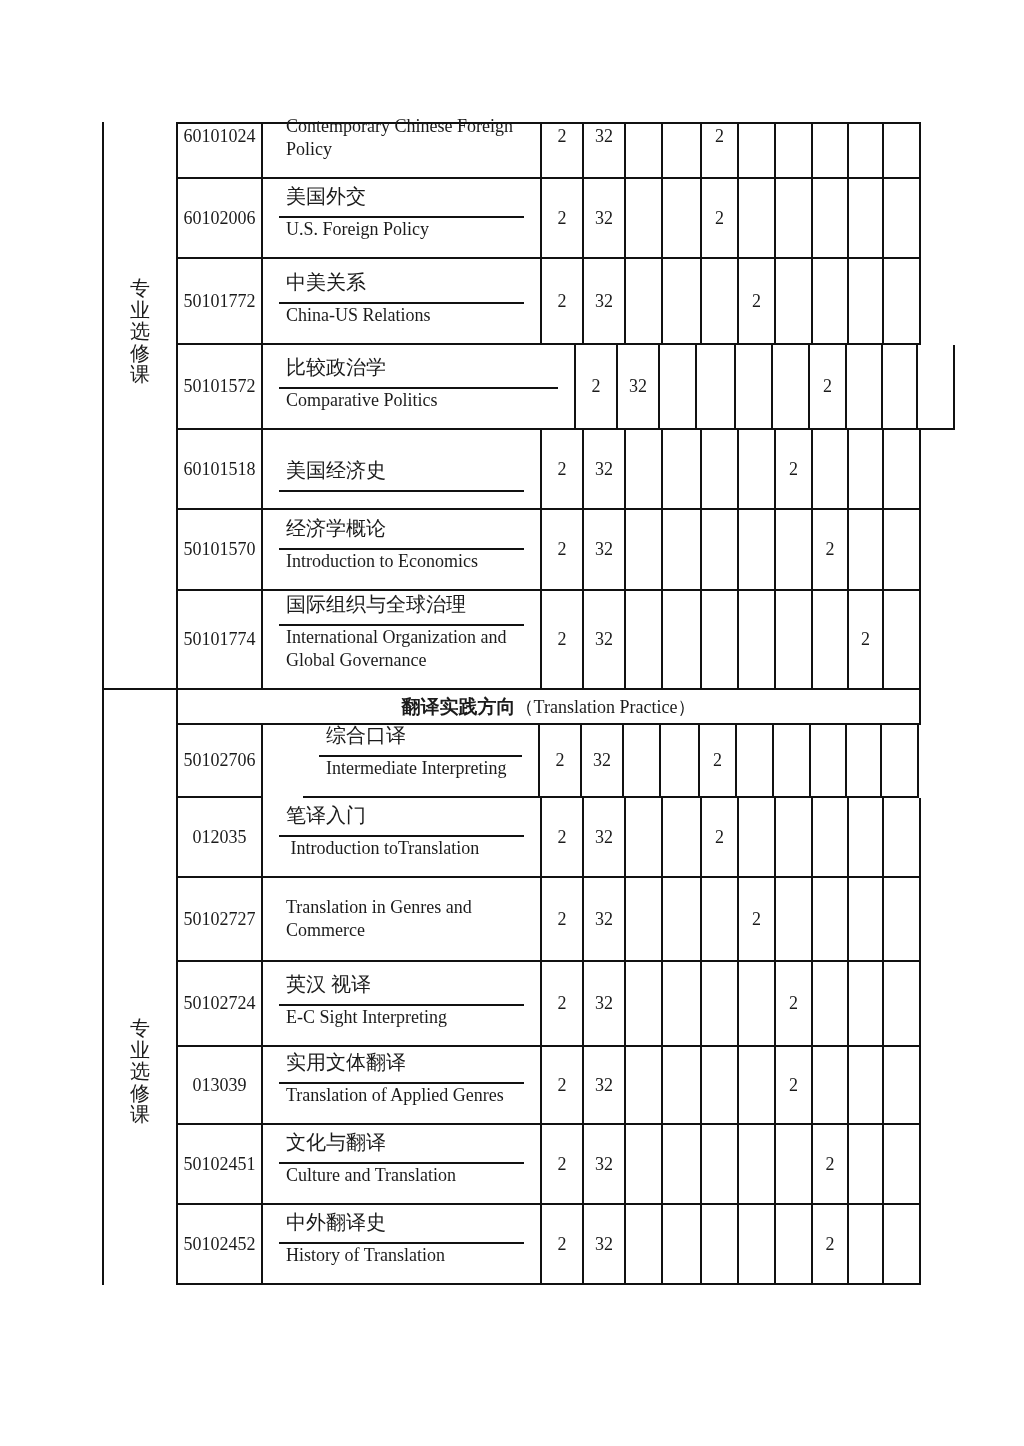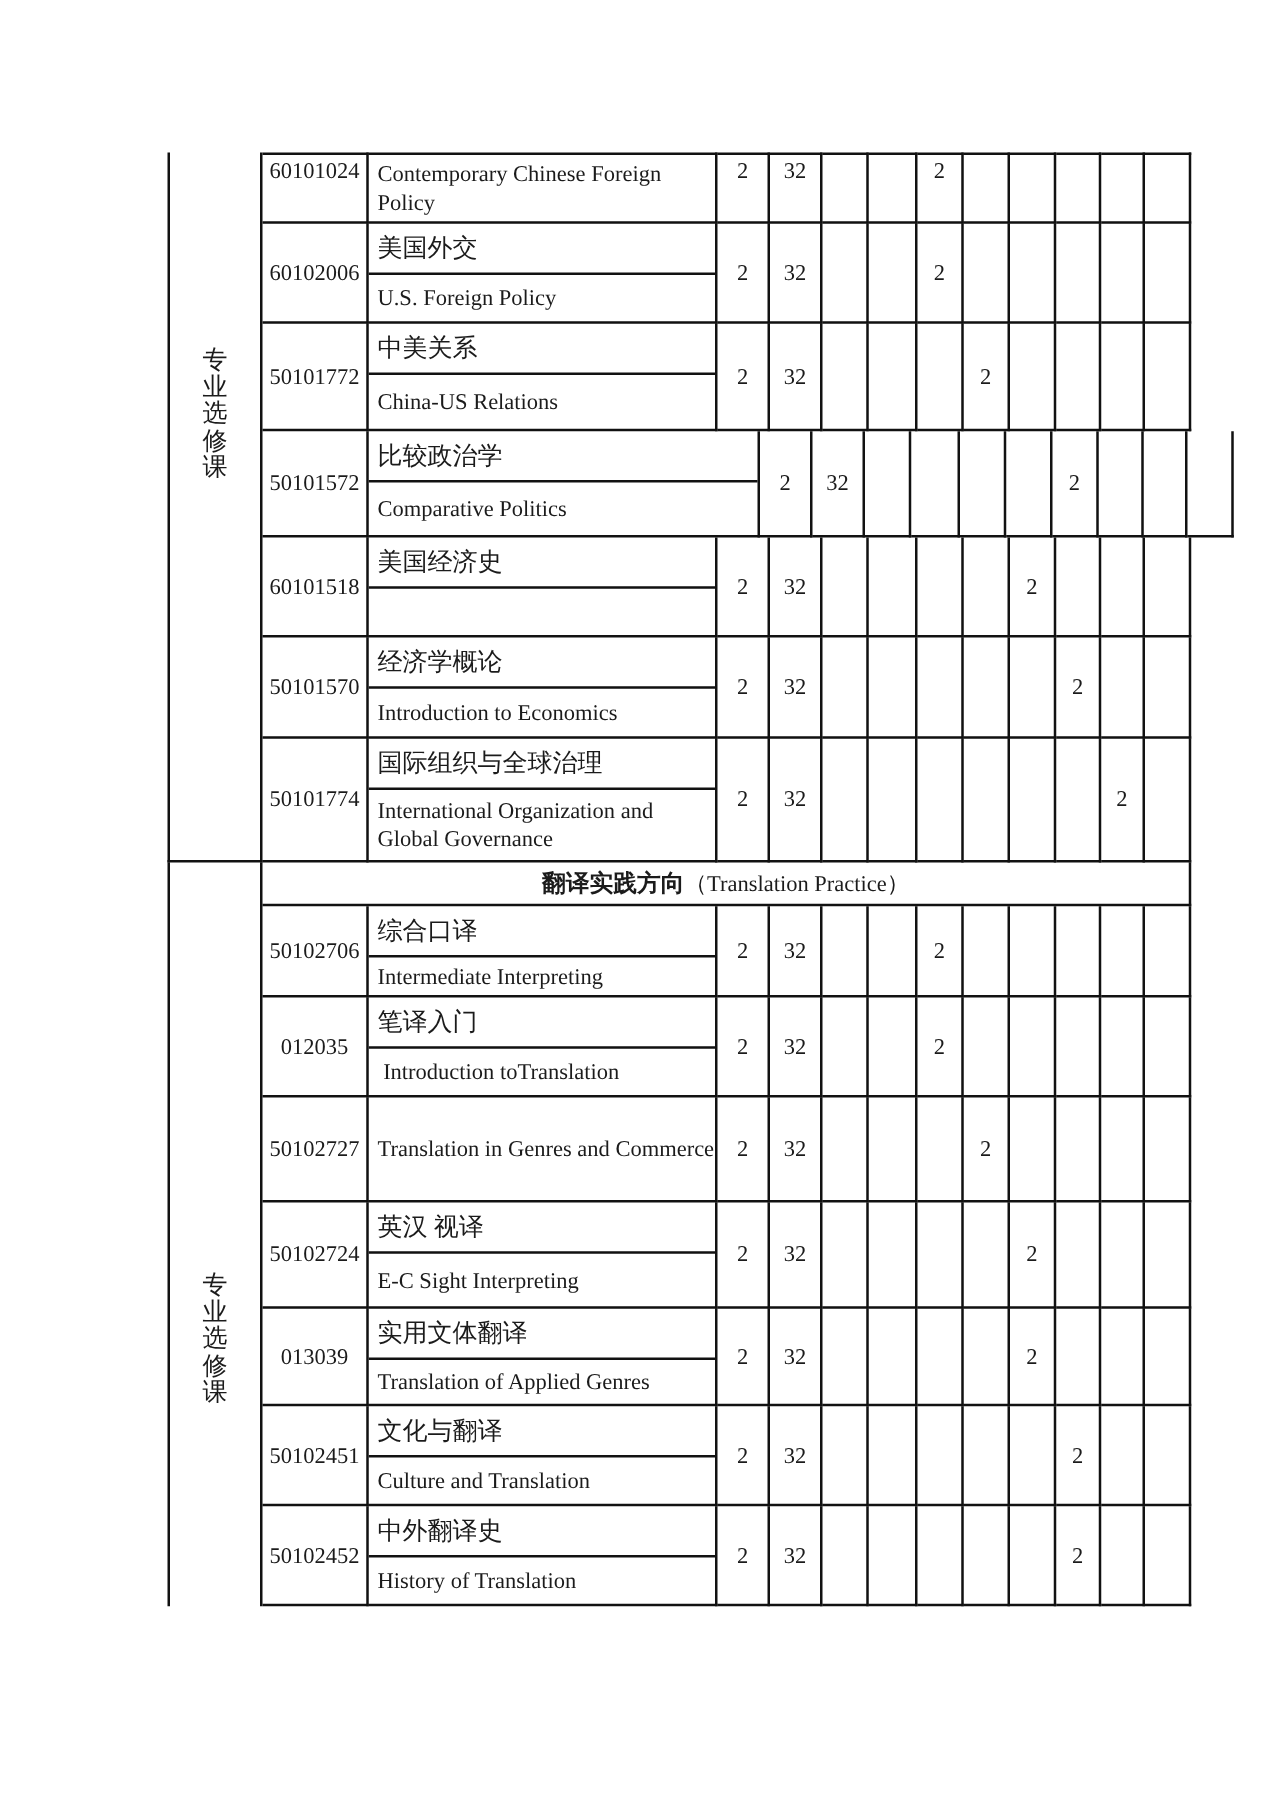--- a/index.html
+++ b/index.html
@@ -11,41 +11,41 @@
   html,body{background:#fff}
   body{
     width:1024px;height:1446px;position:relative;overflow:hidden;
     font-family:"Liberation Serif","DejaVu Serif",serif;color:var(--text);
   }
   .page{position:absolute;inset:0;background:var(--bg)}
   .table{position:absolute;left:102px;top:122px;width:819px}
   .section{display:flex;align-items:stretch}
   .cat-cell{
     width:76px;flex:0 0 76px;position:relative;
-    border-left:2px solid var(--line);border-right:2px solid var(--line);margin-left:32px;
+    border-left:2px solid var(--line);border-right:2px solid var(--line);
   }
   .sec-0 .cat-cell{border-bottom:2px solid var(--line)}
   .cat-label{
     position:absolute;left:0;right:0;margin:0 auto;width:22px;
     font-size:20px;line-height:21.5px;text-align:center;word-break:break-all;
   }
   .sec-0 .cat-label{top:156px}
   .sec-1 .cat-label{top:328px}
   .sec-rows{width:743px;flex:0 0 743px}
   .row{display:flex;align-items:stretch}
   .cell{
     flex:0 0 auto;
     border-right:2px solid var(--line);border-bottom:2px solid var(--line);
     display:flex;align-items:center;justify-content:center;
     font-size:18px;
   }
   #rows-0 .row:first-child .cell{border-top:2px solid var(--line)}
   .truncated .cell{align-items:flex-start;padding-top:2px}
   .truncated .name-cell{padding-top:0}
-  .name-cell{flex-direction:column;align-items:stretch;justify-content:flex-start;padding:0}
+  .name-cell{flex-direction:column;align-items:stretch;justify-content:flex-end;padding:16px}
   .name-cn{
     height:41px;flex:0 0 41px;border-bottom:2px solid var(--line);
     display:flex;align-items:center;padding-left:7px;font-size:20px;
   }
   .name-en{
     flex:1 1 auto;display:flex;align-items:center;padding-left:7px;
     font-size:18px;line-height:23px;white-space:pre-wrap;
   }
   .subheader{
     height:35px;
@@ -193,21 +193,21 @@
         <div class="cat-label">专业选修课</div>
       </div>
       <div class="sec-rows">
         <div class="subheader">
           <span class="sub-cn">翻译实践方向</span>
             <span class="sub-en">（Translation Practice）</span>
         </div>
         <div id="rows-1">
             <div class="row" style="height: 73px;">
               <div class="cell code-cell" style="width: 85px;">50102706</div>
-              <div class="cell name-cell" style="width: 279px;">
+              <div class="cell name-cell" style="width: 237px; margin-left: 40px;">
                 <div class="name-cn">综合口译</div>
                 <div class="name-en">Intermediate Interpreting</div>
               </div>
               <div class="cell num-cell" style="width: 42px;">2</div>
               <div class="cell num-cell" style="width: 42px;">32</div>
               <div class="cell sem-cell" style="width: 37px;"></div>
               <div class="cell sem-cell" style="width: 39px;"></div>
               <div class="cell sem-cell" style="width: 37px;">2</div>
               <div class="cell sem-cell" style="width: 37px;"></div>
               <div class="cell sem-cell" style="width: 37px;"></div>

